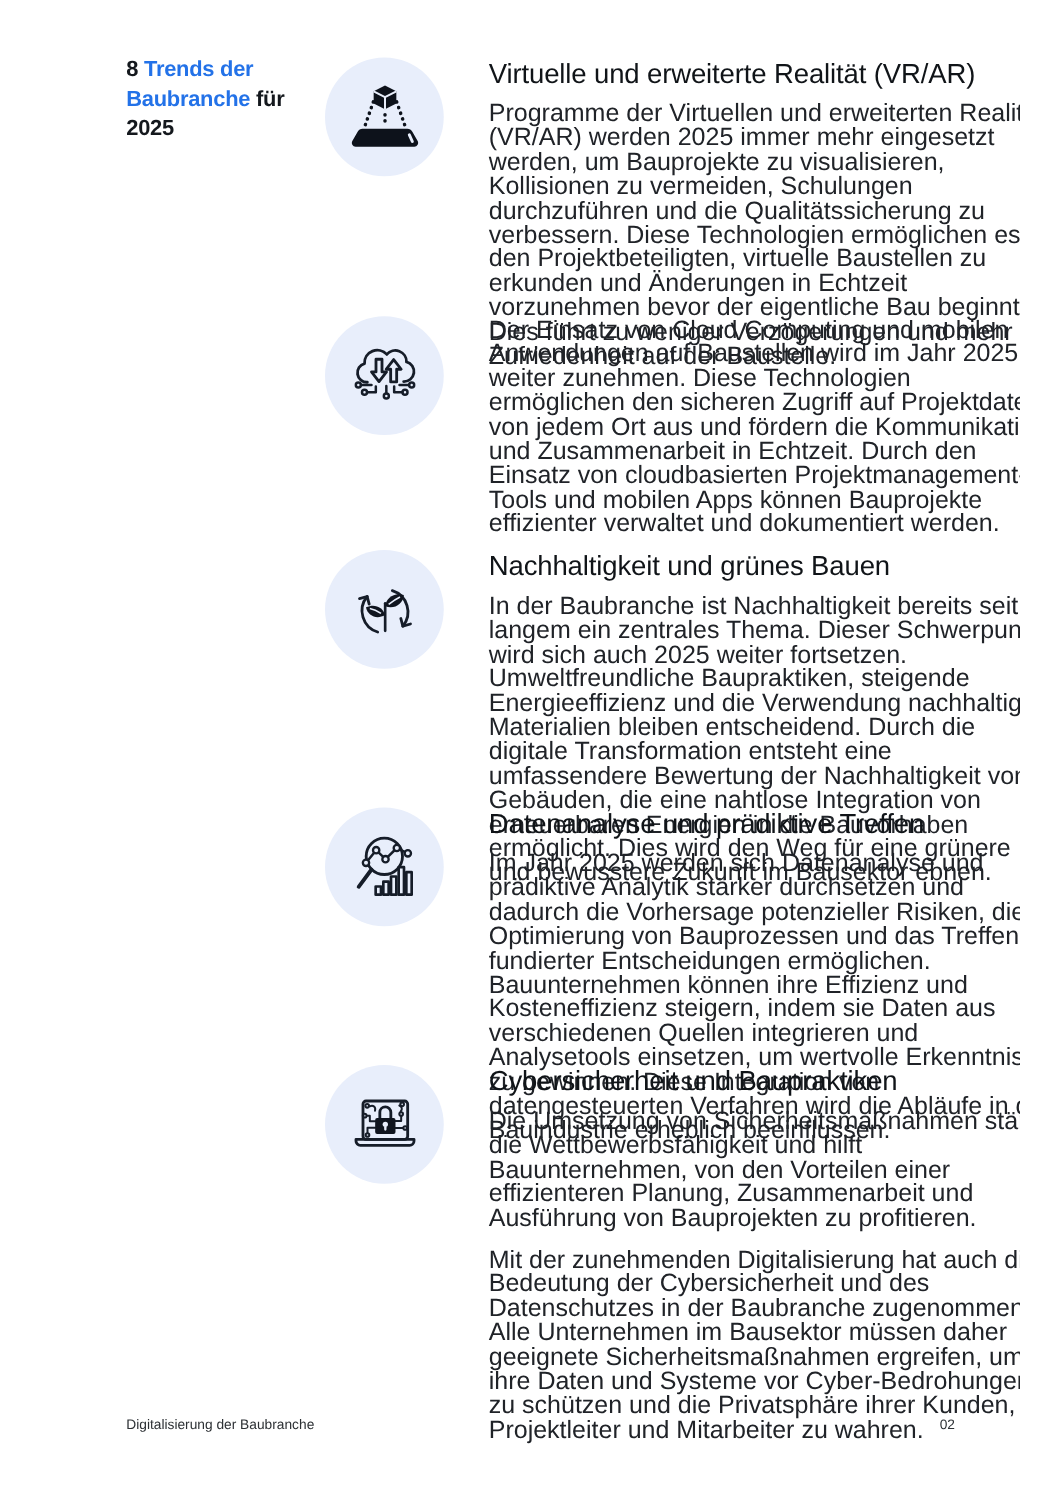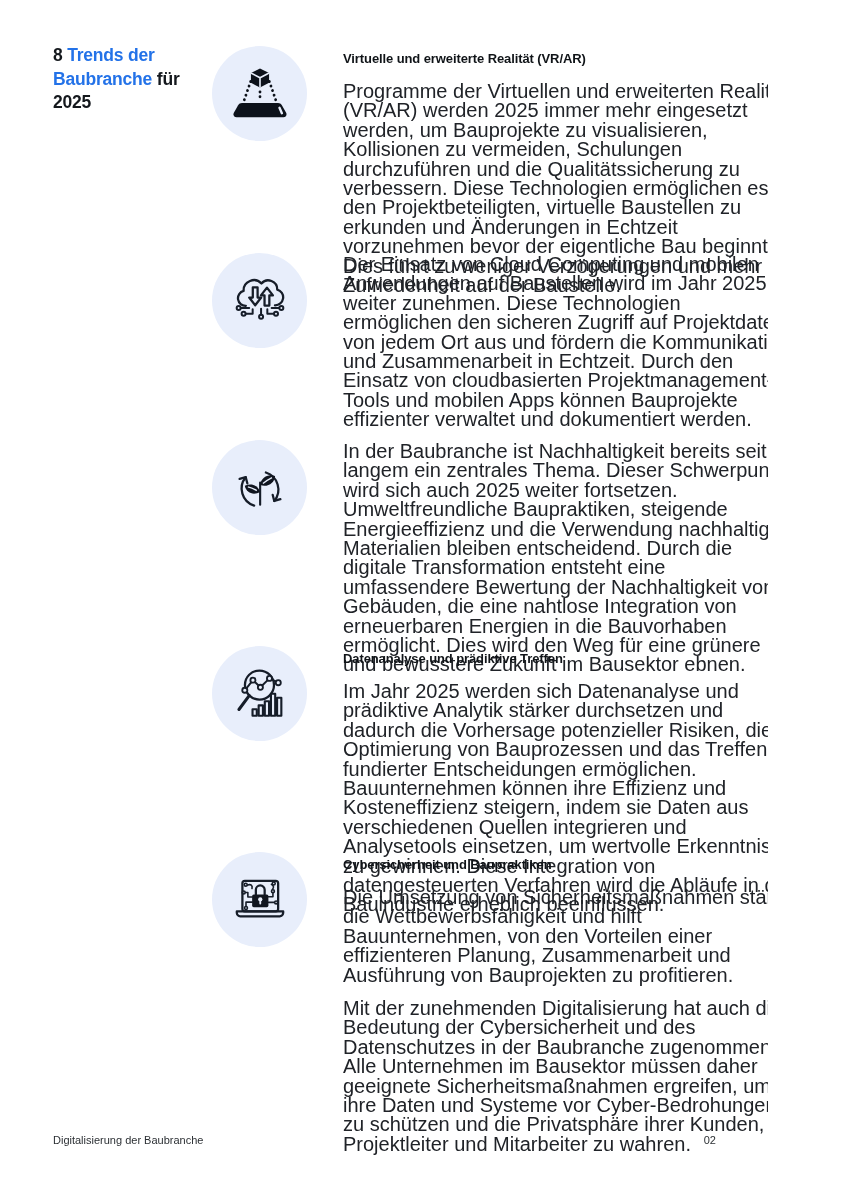--- a/index.html
+++ b/index.html
@@ -1,37 +1,38 @@
 <!DOCTYPE html>
 <html><head>
 <meta charset="utf-8">
 <style>
   * { margin:0; padding:0; box-sizing:border-box; }
   html,body { background:#ffffff; }
   .page {
     position:relative; width:768px; height:1200px; background:#ffffff;
     font-family:"Liberation Sans", sans-serif; overflow:hidden;
     color:#16191d;
+    margin-left:48px;
   }
   .doc-title {
     position:absolute; left:53px; top:44px; width:140px;
     font-size:17.5px; font-weight:700; line-height:23.5px;
     letter-spacing:-0.2px; color:#14181d;
   }
   .doc-title .hl { color:#2372e8; }
   .section { position:absolute; left:0; width:848px; }
   .icon-wrap {
     position:absolute; left:212px; top:0; width:95px; height:95px;
     border-radius:50%; background:#e8eefb;
     display:flex; align-items:center; justify-content:center;
   }
   .icon-wrap svg { display:block; }
   .sec-text { position:absolute; left:343px; top:2px; width:452px; }
   .sec-text h2 {
-    font-size:13px; font-weight:700; line-height:22px;
+    font-size:22px; font-weight:400; line-height:22px;
     letter-spacing:-0.1px; color:#101418; margin:0 0 12px 0;
   }
   .sec-text p {
     font-size:20px; line-height:19.4px; color:#202328; margin:0;
   }
   .sec-text p + p { margin-top:14px; }
   .footer {
     position:absolute; left:53px; right:52px; top:1134px;
     display:flex; justify-content:space-between; align-items:baseline;
     font-size:11px; color:#2c3034;
@@ -103,20 +104,21 @@
           <path d="M34.7,33.7 l4.6,-1.3 M34.7,33.7 l-1.2,-4.6"></path>
           <path d="M24.1,36.5 V20" stroke-width="1.6"></path>
         </g>
         <path d="M24.1,21.8 C24.6,16.6 29.6,13.2 35.3,15 C34.9,20.4 29.7,23.8 24.1,21.8 Z" fill="#10151f"></path>
         <path d="M26.2,20.6 C28.4,18.9 30.8,17.3 33,16.2" stroke="#e8eefb" stroke-width="1" fill="none"></path>
         <path d="M24,27 C22.8,22.2 17.6,19.9 12.6,22.4 C13.6,27.7 19.3,29.9 24,27 Z" fill="#10151f"></path>
         <path d="M21.6,26 C19.5,24.6 17.1,23.5 14.9,23.1" stroke="#e8eefb" stroke-width="1" fill="none"></path>
       </svg>
     </div>
     <div class="sec-text">
+      <h2>Nachhaltigkeit und grünes Bauen</h2>
       <p>In der Baubranche ist Nachhaltigkeit bereits seit langem ein zentrales Thema. Dieser Schwerpunkt wird sich auch 2025 weiter fortsetzen. Umweltfreundliche Baupraktiken, steigende Energieeffizienz und die Verwendung nachhaltiger Materialien bleiben entscheidend. Durch die digitale Transformation entsteht eine umfassendere Bewertung der Nachhaltigkeit von Gebäuden, die eine nahtlose Integration von erneuerbaren Energien in die Bauvorhaben ermöglicht. Dies wird den Weg für eine grünere und bewusstere Zukunft im Bausektor ebnen.</p>
     </div>
   </div>
 
   <div class="section" style="top:646px">
     <div class="icon-wrap">
       <svg width="64" height="64" viewBox="0 0 48 48">
         <g stroke="#161d29" fill="none" stroke-linecap="round" stroke-linejoin="round">
           <circle cx="23.6" cy="17.3" r="10.9" stroke-width="1.7"></circle>
           <path d="M15.9,25.2 L8.2,35.6" stroke-width="2.3"></path>

